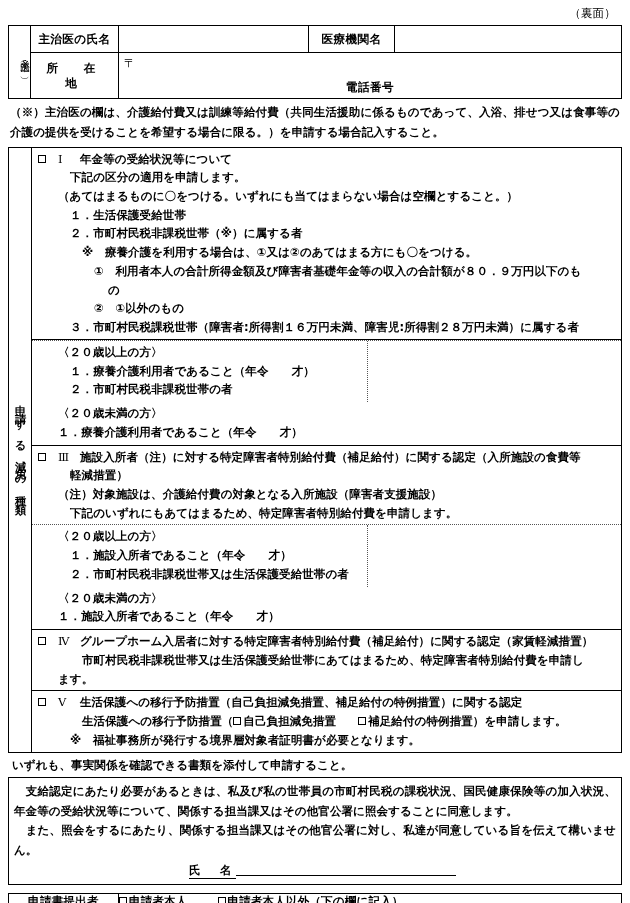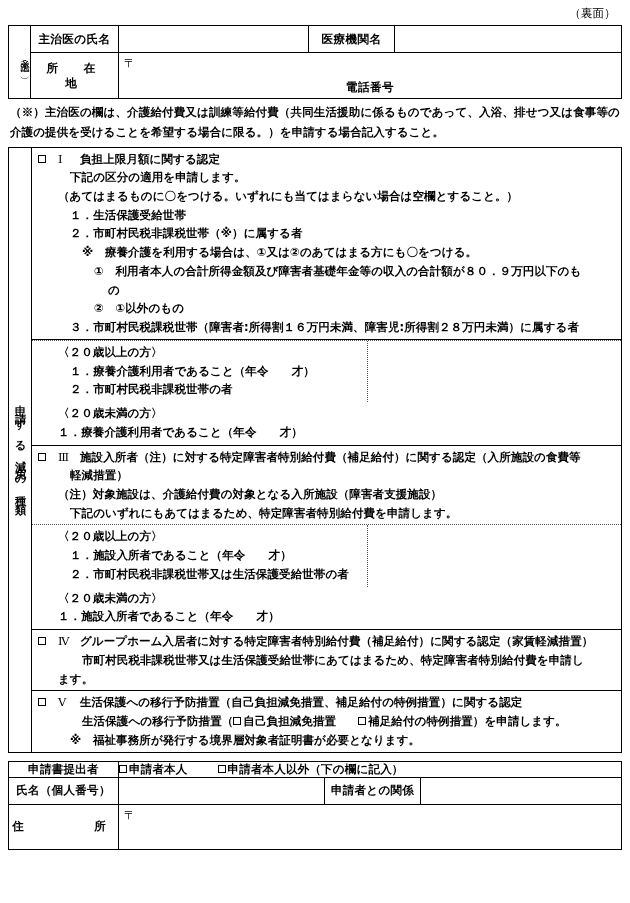--- a/index.html
+++ b/index.html
@@ -308,21 +308,21 @@
   <div class="note">（※）主治医の欄は、介護給付費又は訓練等給付費（共同生活援助に係るものであって、入浴、排せつ又は食事等の介護の提供を受けることを希望する場合に限る。）を申請する場合記入すること。</div>
 
   <div class="main-wrap">
     <div class="main-vlabel-col">
       <span class="main-vlabel">申請する減免の種類</span>
     </div>
     <div class="main-body">
 
       <div class="sect sect-pad">
         <div class="ln i0">
-          <span class="chk"></span><span class="rn">Ⅰ</span><span>負担上限月額に関する認定</span>
+          <span class="chk"></span><span class="rn">Ⅰ</span><span>年金等の受給状況等について</span>
         </div>
         <div class="ln i2">下記の区分の適用を申請します。</div>
         <div class="ln i1">（あてはまるものに〇をつける。いずれにも当てはまらない場合は空欄とすること。）</div>
         <div class="ln i2">１．生活保護受給世帯</div>
         <div class="ln i2">２．市町村民税非課税世帯（※）に属する者</div>
         <div class="ln i3">※　療養介護を利用する場合は、①又は②のあてはまる方にも〇をつける。</div>
         <div class="ln i4">①　利用者本人の合計所得金額及び障害者基礎年金等の収入の合計額が８０．９万円以下のも</div>
         <div class="ln i5">の</div>
         <div class="ln i4">②　①以外のもの</div>
         <div class="ln i2">３．市町村民税課税世帯（障害者:所得割１６万円未満、障害児:所得割２８万円未満）に属する者</div>
@@ -378,21 +378,29 @@
         </div>
         <div class="ln i3">
           <span>生活保護への移行予防措置（</span><span class="chk-inline"></span><span>自己負担減免措置</span><span class="gap-sm"></span><span class="chk-inline"></span><span>補足給付の特例措置</span><span>）を申請します。</span>
         </div>
         <div class="ln i2">※　福祉事務所が発行する境界層対象者証明書が必要となります。</div>
       </div>
 
     </div>
   </div>
 
-
+  <div class="note-plain">いずれも、事実関係を確認できる書類を添付して申請すること。</div>
+
+  <div class="consent-box">
+    <div class="consent-ln">　支給認定にあたり必要があるときは、私及び私の世帯員の市町村民税の課税状況、国民健康保険等の加入状況、年金等の受給状況等について、関係する担当課又はその他官公署に照会することに同意します。</div>
+    <div class="consent-ln">　また、照会をするにあたり、関係する担当課又はその他官公署に対し、私達が同意している旨を伝えて構いません。</div>
+    <div class="sig-row">
+      <span class="sig-label">氏　名</span><span class="sig-line"></span>
+    </div>
+  </div>
 
   <table class="tbl sub-tbl mt8">
     <colgroup>
       <col style="width:110px">
       <col style="width:206px">
       <col style="width:96px">
       <col>
     </colgroup>
     <tbody>
       <tr>

